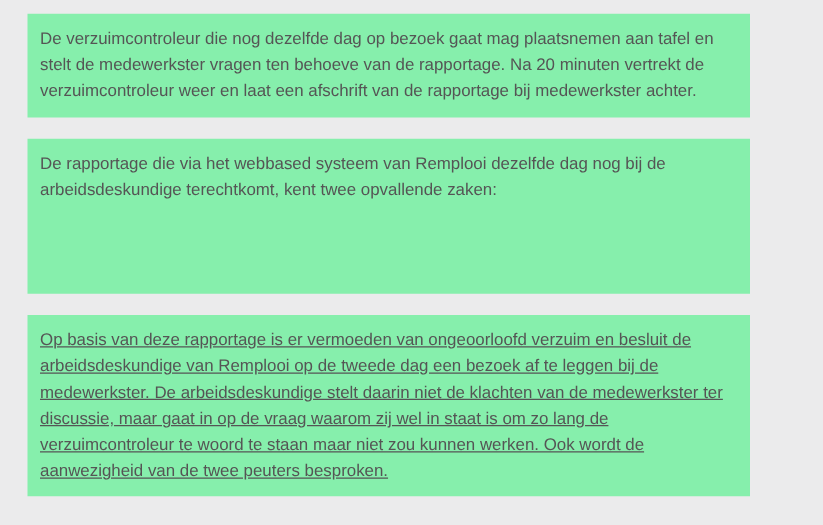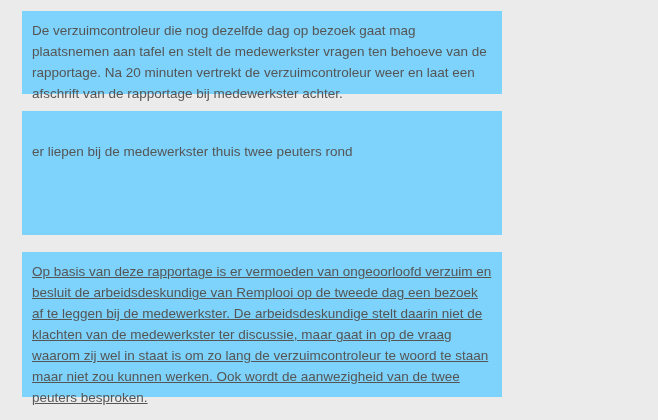--- a/index.html
+++ b/index.html
@@ -12,39 +12,39 @@
   }
   body {
     font-family: "Liberation Sans", sans-serif;
     font-size: 13.5px;
     color: #555555;
     position: relative;
   }
   .card {
     position: absolute;
     left: 22px;
-    width: 480px;
-    background: #7dd3fc;
+    width: 578px;
+    background: #86efac;
     box-sizing: border-box;
     padding: 9px 10px 8px 10px;
     line-height: 21px;
   }
   .card p { margin: 0; }
   #card1 { top: 11px; height: 83px; }
   #card2 { top: 111px; height: 124px; }
   #card3 { top: 252px; height: 145px; text-decoration: underline; }
   .gap { height: 21px; }
 </style>
 </head>
 <body>
 
 <div class="card" id="card1">
   <p>De verzuimcontroleur die nog dezelfde dag op bezoek gaat mag plaatsnemen aan tafel en stelt de medewerkster vragen ten behoeve van de rapportage. Na 20 minuten vertrekt de verzuimcontroleur weer en laat een afschrift van de rapportage bij medewerkster achter.</p>
 </div>
 
 <div class="card" id="card2">
+  <p>De rapportage die via het webbased systeem van Remplooi dezelfde dag nog bij de arbeidsdeskundige terechtkomt, kent twee opvallende zaken:</p>
   <div class="gap"></div>
-  <p>er liepen bij de medewerkster thuis twee peuters rond</p>
 </div>
 
 <div class="card" id="card3">
   <p>Op basis van deze rapportage is er vermoeden van ongeoorloofd verzuim en besluit de arbeidsdeskundige van Remplooi op de tweede dag een bezoek af te leggen bij de medewerkster. De arbeidsdeskundige stelt daarin niet de klachten van de medewerkster ter discussie, maar gaat in op de vraag waarom zij wel in staat is om zo lang de verzuimcontroleur te woord te staan maar niet zou kunnen werken. Ook wordt de aanwezigheid van de twee peuters besproken.</p>
 </div>
 
 </body></html>

